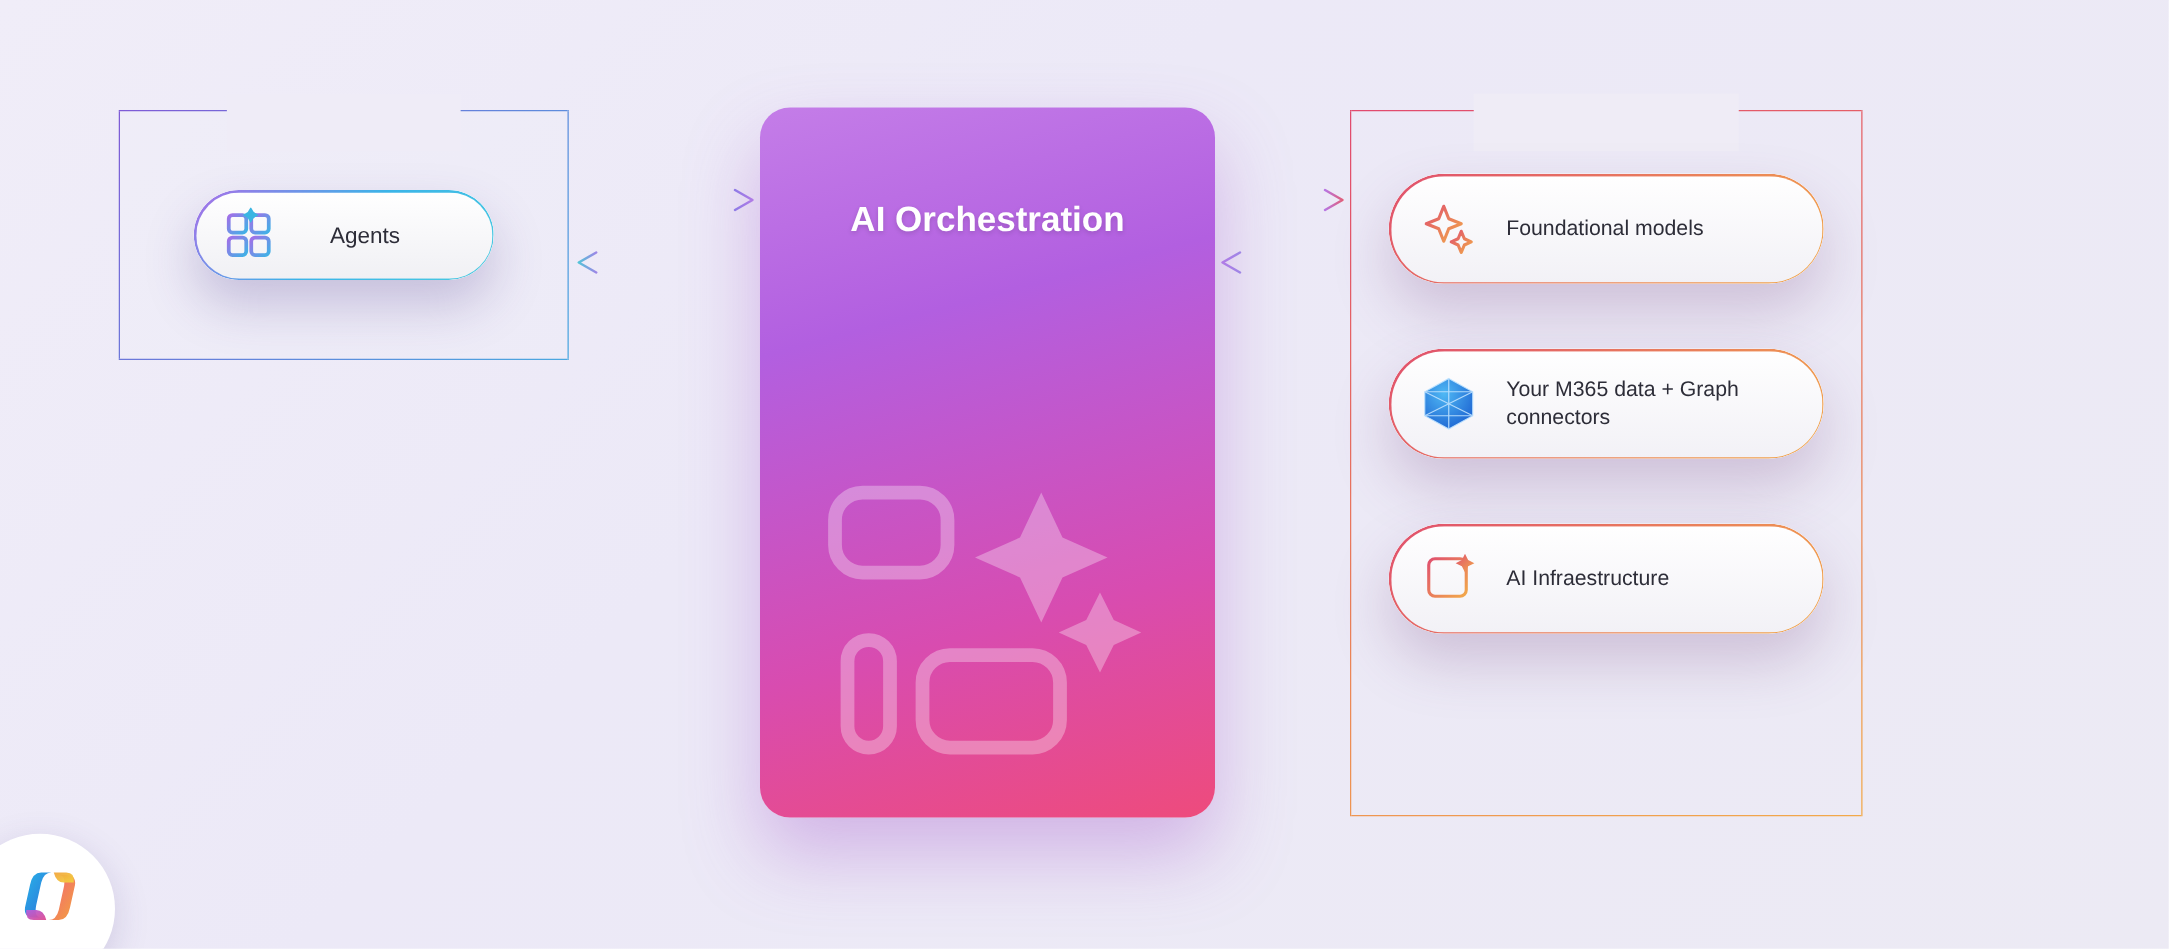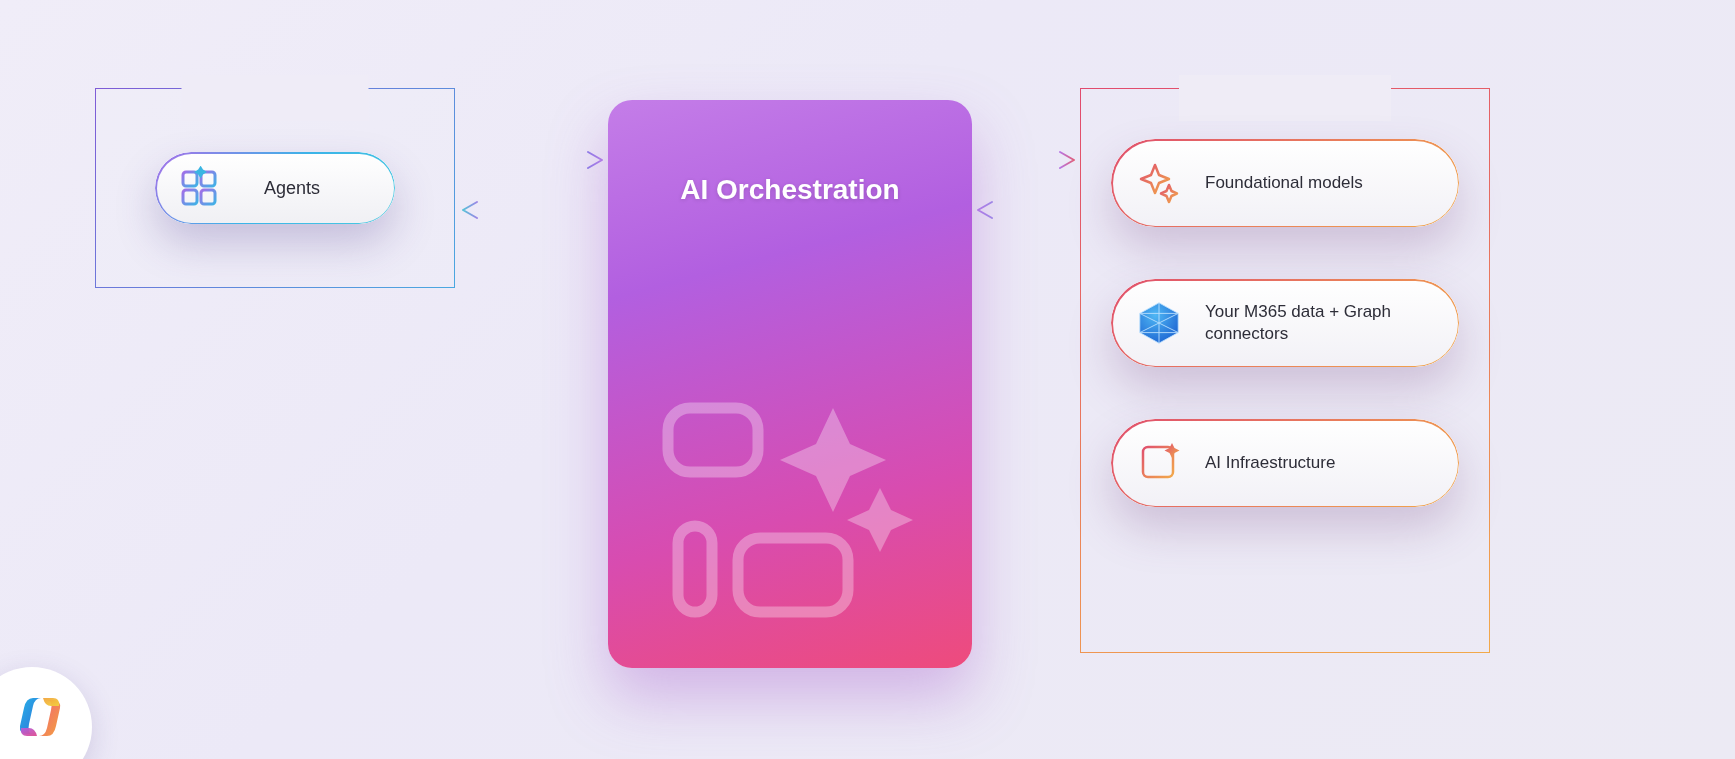--- a/index.html
+++ b/index.html
@@ -83,21 +83,20 @@
     position: absolute;
     left: 608px;
     top: 86px;
     width: 364px;
     height: 568px;
     border-radius: 24px;
     background: linear-gradient(165deg, #c47de8 0%, #b25fe0 30%, #d84cb0 70%, #ee4b7c 100%);
     box-shadow: 0 30px 60px rgba(160,80,200,0.35);
     color: #fff;
     padding: 74px 34px 0 34px;
-    margin-top: 14px;
   }
   .center-title {
     font-size: 28px;
     font-weight: 700;
     text-align: center;
     text-shadow: 0 1px 4px rgba(0,0,0,0.15);
   }
   .center-deco {
     position: absolute;
     bottom: 40px;

